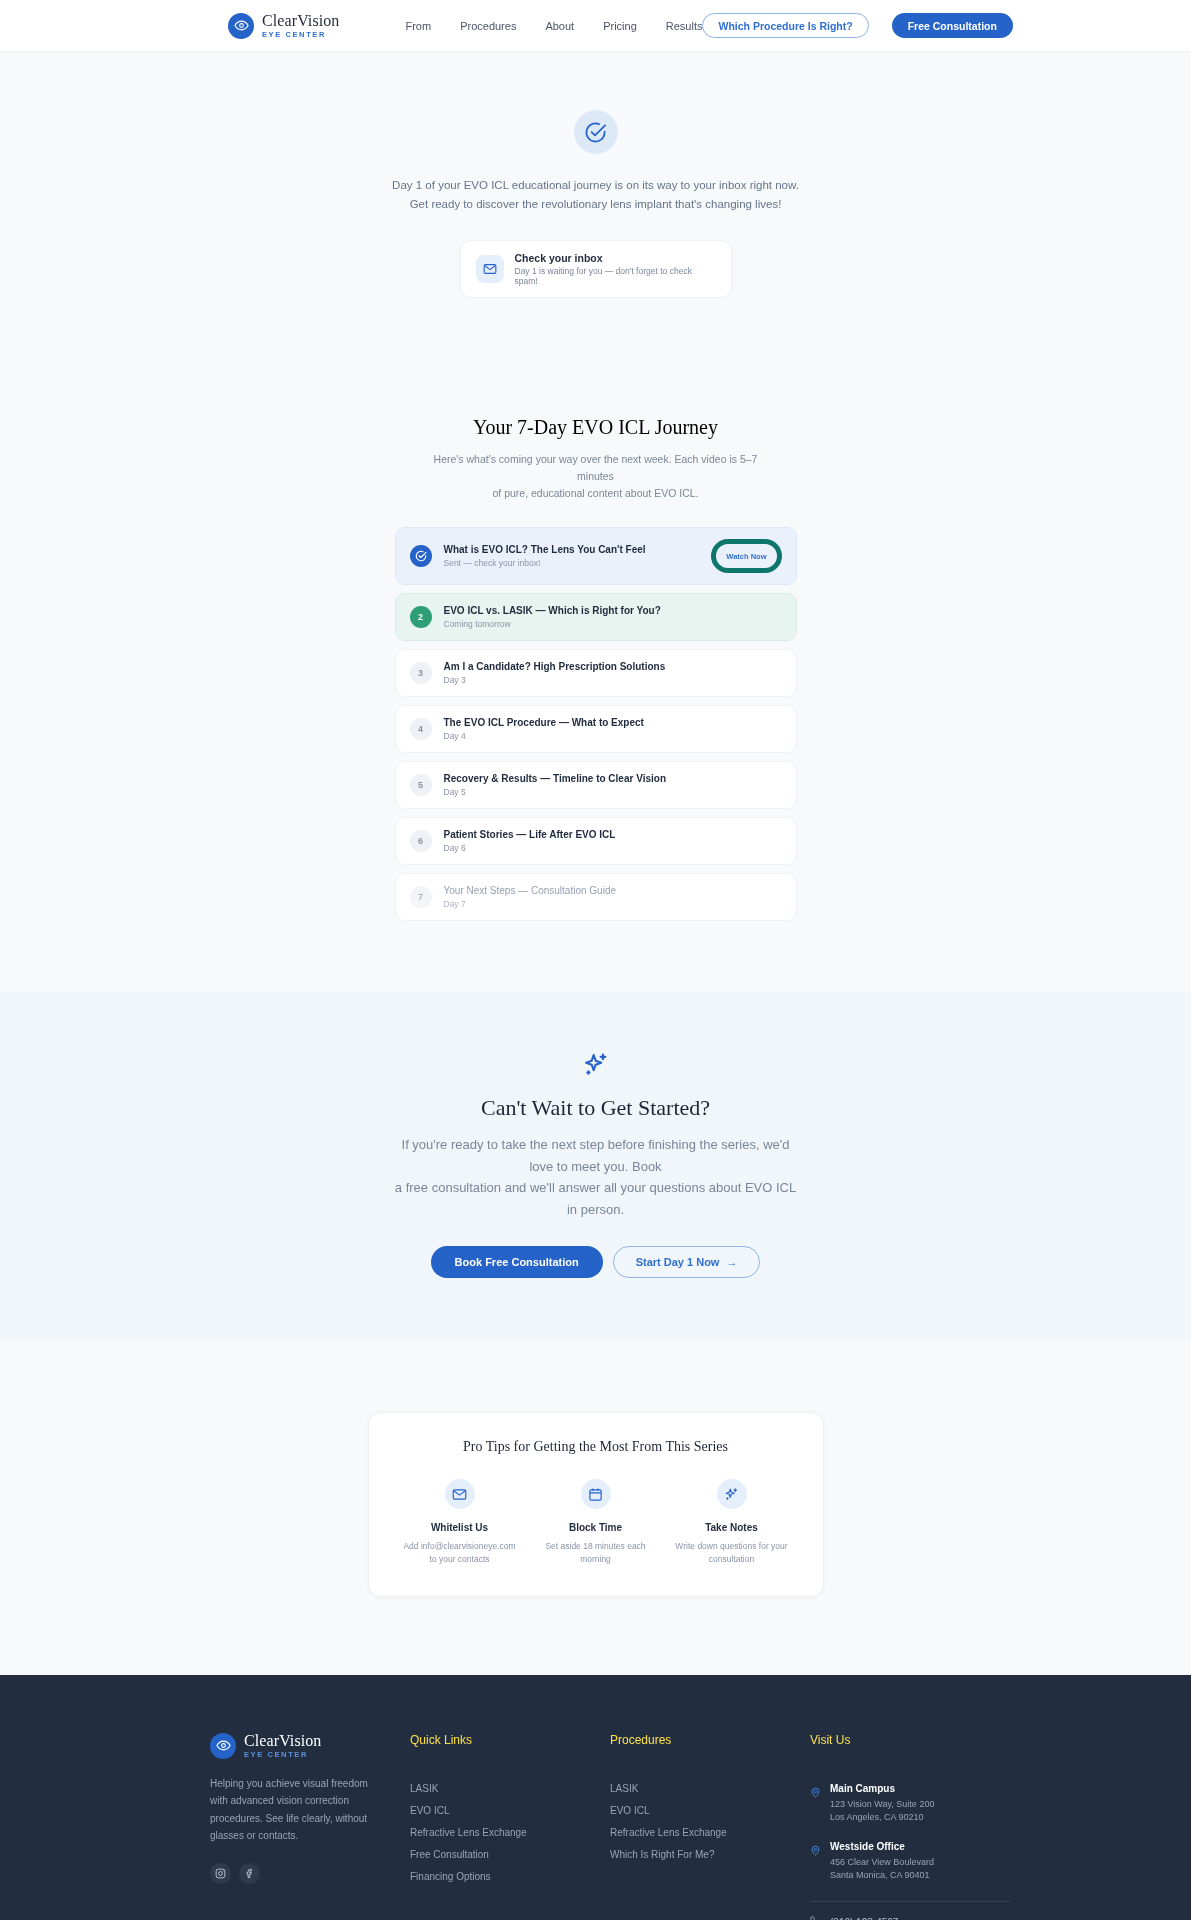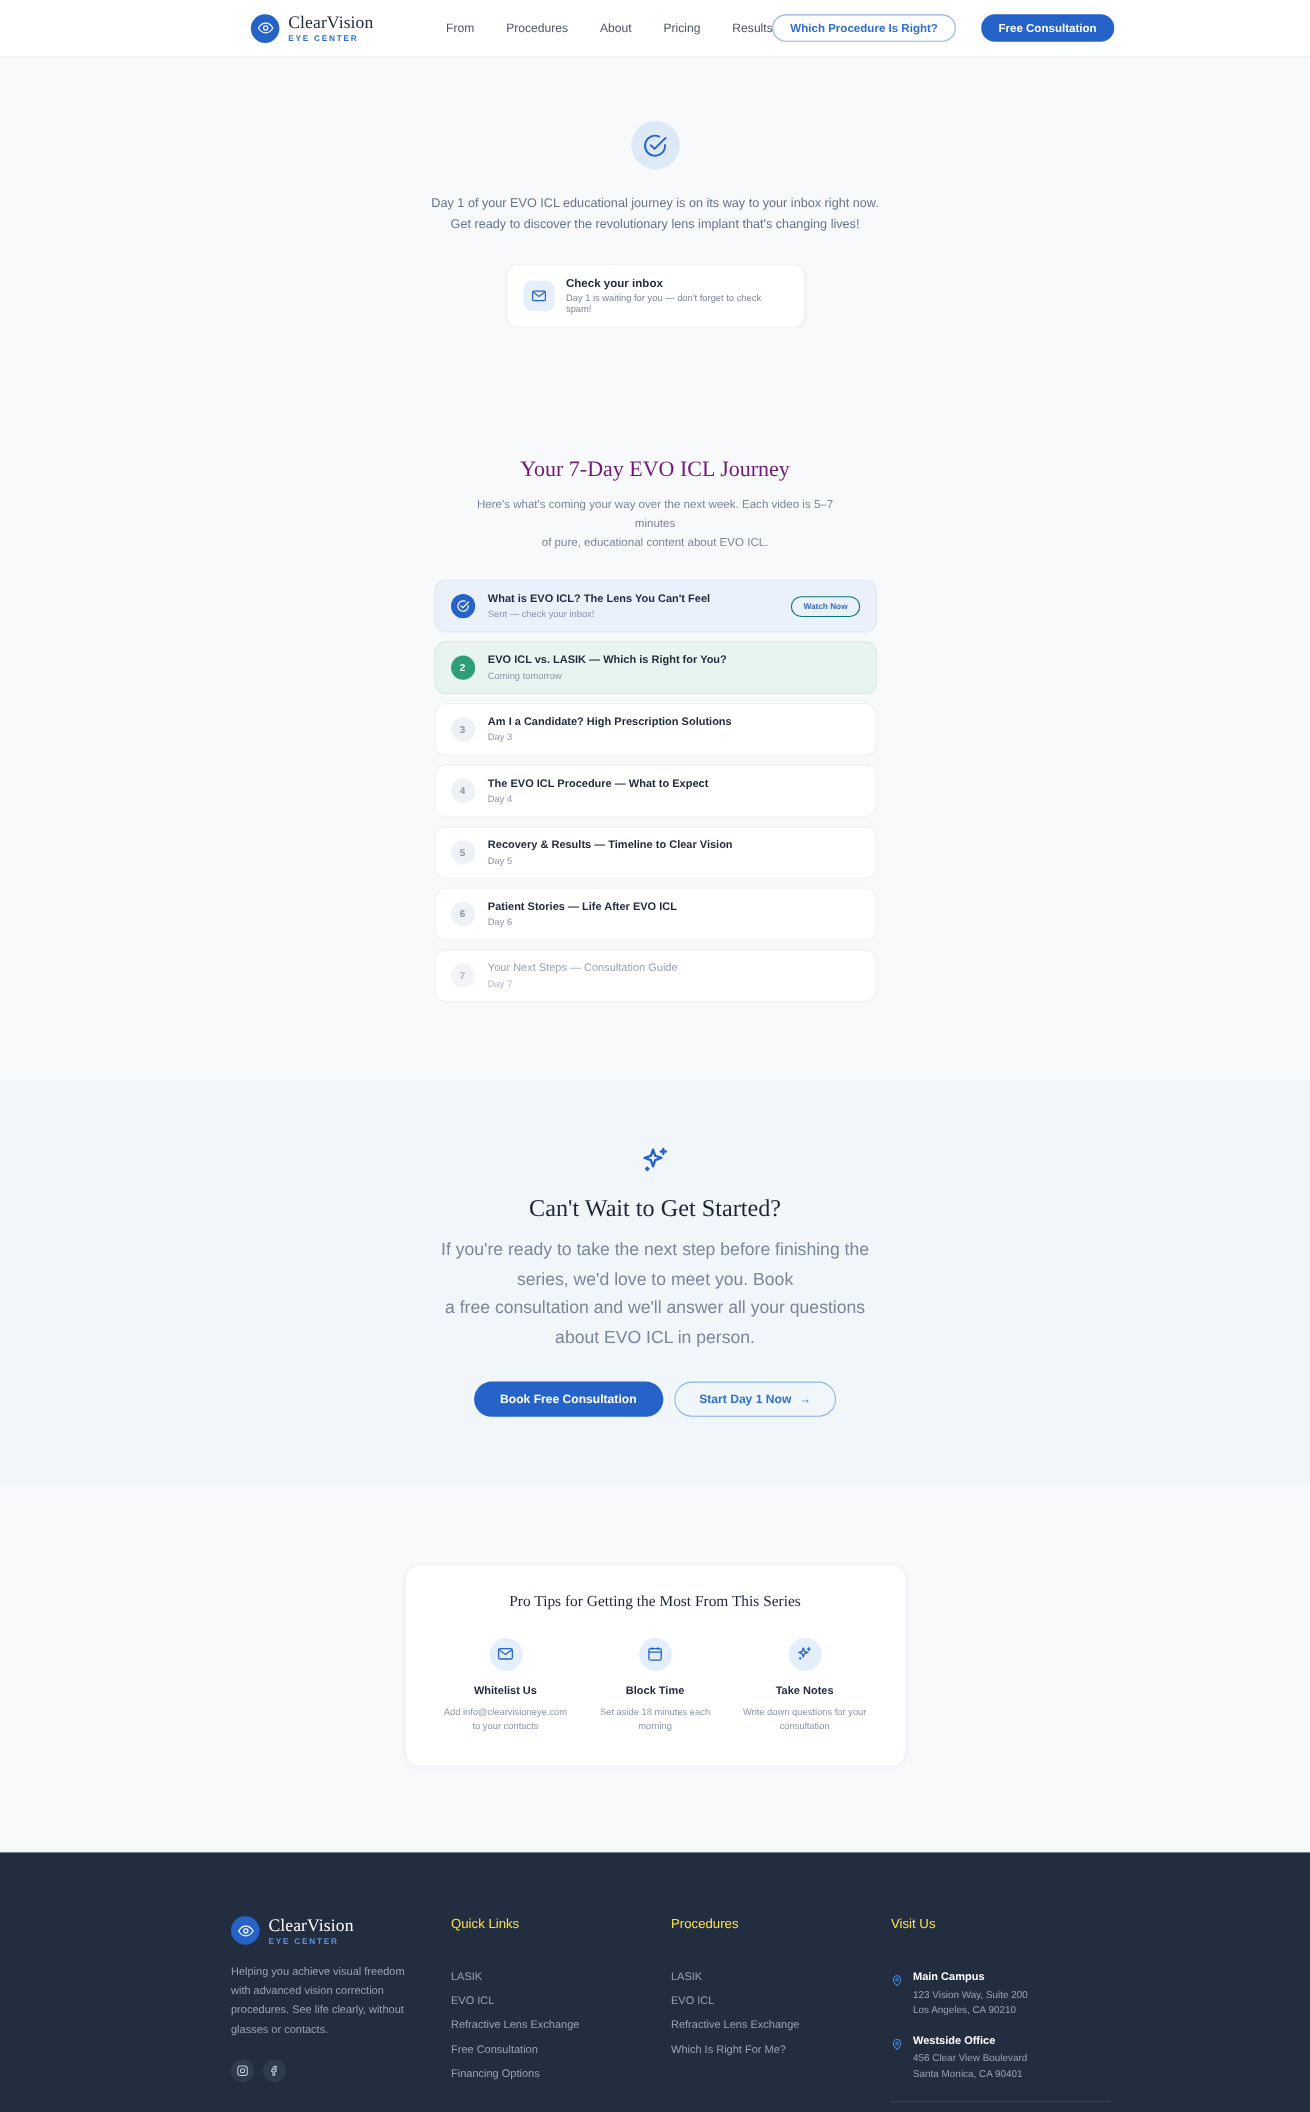--- a/index.html
+++ b/index.html
@@ -96,21 +96,21 @@
     background: #E5EEFB; flex: 0 0 auto;
     display: flex; align-items: center; justify-content: center;
   }
   .inbox-title { font-size: 10.5px; font-weight: 700; color: #1F2A3C; }
   .inbox-sub { font-size: 8.5px; color: #7A8699; margin-top: 2px; }
 
   
   .journey { padding: 118px 0 72px; text-align: center; background: #F8F9FB; }
   .journey h2 {
     font-family: "Liberation Serif", serif;
-    font-size: 20px; font-weight: 400; color: #701a75; margin-bottom: 12px; text-align: center;
+    font-size: 20px; font-weight: 400; color: #000000; margin-bottom: 12px; text-align: center;
   }
   .journey-sub {
     font-size: 10.5px; line-height: 1.6; color: #7A8699;
     max-width: 350px; margin: 0 auto 26px;
   }
   .journey-list {
     width: 402px; margin: 0 auto; display: flex;
     flex-direction: column; gap: 8px; text-align: left;
   }
   .jitem {
@@ -128,37 +128,37 @@
   }
   .jitem.sent .jbadge { background: #2563C9; color: #fff; }
   .jitem.next .jbadge { background: #2E9E77; color: #fff; }
   .jitem.dim .jbadge { background: #F2F4F8; color: #AAB3C2; }
   .jtitle { font-size: 10px; font-weight: 700; color: #1F2A3C; }
   .jitem.dim .jtitle { color: #97A1B2; font-weight: 400; }
   .jsub { font-size: 8.5px; color: #8A95A8; margin-top: 3px; }
   .jitem.dim .jsub { color: #AEB6C4; }
   .jbody { flex: 1 1 auto; }
   .watch-btn {
-    height: 19px; padding: 0 10px; border-radius: 999px;
-    border: 1px solid #0f766e; background: transparent;
+    height: 34px; padding: 0 10px; border-radius: 999px;
+    border: 5px solid #0f766e; background: transparent;
     color: #2F6FD0; font-size: 7.5px; font-weight: 700;
     cursor: pointer; white-space: nowrap;
     font-family: "Liberation Sans", sans-serif;
     text-align: center;
   }
 
   
   .cta { background: #F1F6FA; padding: 58px 0 62px; text-align: center; }
   .cta-icon { margin: 0 auto 16px; width: 28px; height: 28px; }
   .cta h2 {
     font-family: "Liberation Serif", serif;
     font-size: 22px; font-weight: 400; color: #1C2636; margin-bottom: 13px;
   }
   .cta p {
-    font-size: 16px; line-height: 1.65; color: #7A8699;
+    font-size: 13px; line-height: 1.65; color: #7A8699;
     max-width: 404px; margin: 0 auto 26px;
   }
   .cta-actions { display: flex; gap: 10px; justify-content: center; }
   .btn-primary-lg {
     height: 32px; padding: 0 24px; border-radius: 999px;
     background: #2563C9; color: #fff; font-size: 11px; font-weight: 700;
   }
   .btn-outline-lg {
     height: 32px; padding: 0 22px; border-radius: 999px;
     background: transparent; color: #2F6FD0; font-size: 11px; font-weight: 700;

